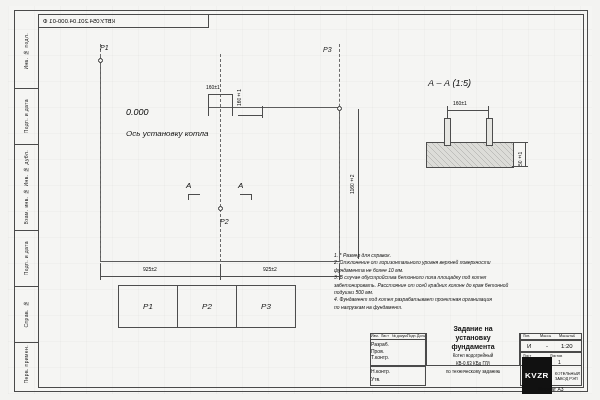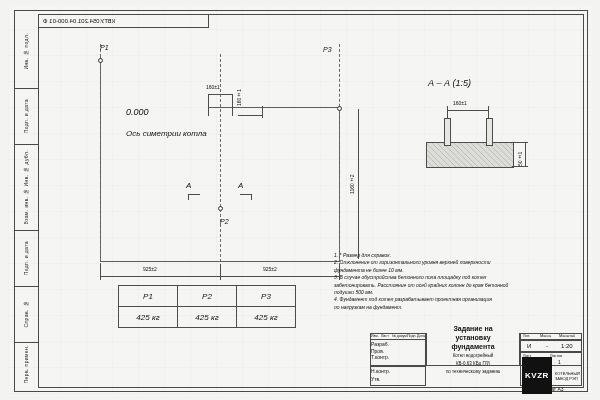--- a/index.html
+++ b/index.html
@@ -167,21 +167,21 @@
 
     <div class="pt" style="left:60px;top:44px;"></div>
     <div class="pt" style="left:299px;top:92px;"></div>
     <div class="pt" style="left:180px;top:192px;"></div>
 
     <div class="lbl lbl-it" style="left:62px;top:30px;">Р1</div>
     <div class="lbl lbl-it" style="left:285px;top:32px;">Р3</div>
     <div class="lbl lbl-it" style="left:182px;top:204px;">Р2</div>
 
     <div class="lbl lbl-it" style="left:88px;top:93px;font-size:9px;">0.000</div>
-    <div class="lbl lbl-it" style="left:88px;top:115px;font-size:8px;">Ось симетрии котла</div>
+    <div class="lbl lbl-it" style="left:88px;top:115px;font-size:8px;">Ось установку котла</div>
 
     <div class="line" style="left:170px;top:80px;width:24px;height:1px;"></div>
     <div class="dim" style="left:168px;top:70px;">160±1</div>
     <div class="line" style="left:194px;top:80px;width:1px;height:22px;"></div>
     <div class="line" style="left:170px;top:80px;width:1px;height:22px;"></div>
     <div class="line" style="left:200px;top:101px;width:24px;height:1px;"></div>
     <div class="dim-v" style="left:198px;top:66px;height:26px;">160±1</div>
     <div class="line" style="left:224px;top:92px;width:1px;height:12px;"></div>
 
     <div class="line" style="left:320px;top:95px;width:1px;height:150px;"></div>
@@ -221,25 +221,20 @@
     <div class="dim-v" style="left:479px;top:130px;height:22px;">50±1</div>
   </div>
 
   <div class="ltable">
     <table>
       <tbody>
           <tr>
         <td class="hdr">Р1</td>
         <td class="hdr">Р2</td>
         <td class="hdr">Р3</td>
-      </tr>
-      <tr>
-        <td>425 кг</td>
-        <td>425 кг</td>
-        <td>425 кг</td>
       </tr>
     </tbody>
       </table>
   </div>
 
   <div class="notes">
     <div>1. * Размер для справок.</div>
     <div>2. Отклонение от горизонтального уровня верхней поверхности</div>
     <div>    фундамента не более 10 мм.</div>
     <div>3. В случае обустройства бетонного пола площадку под котел</div>

